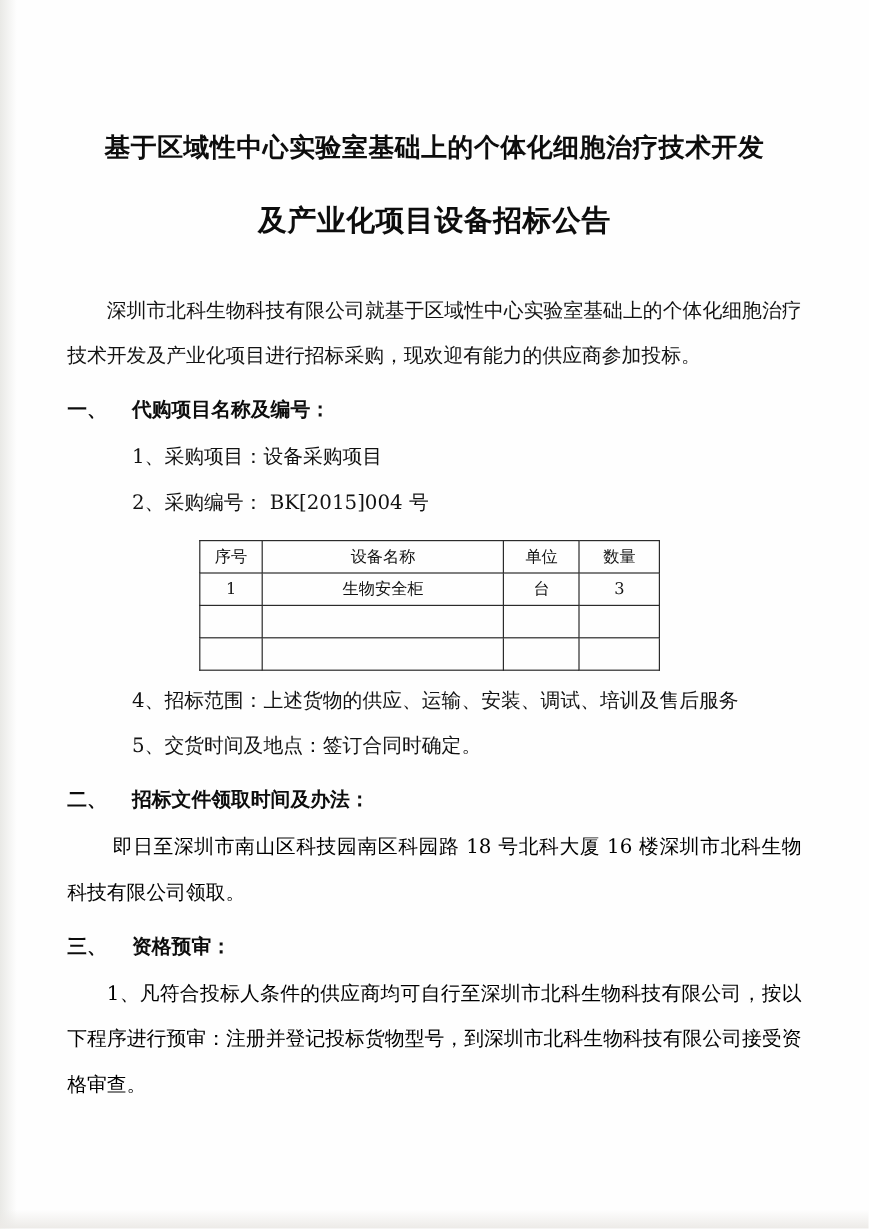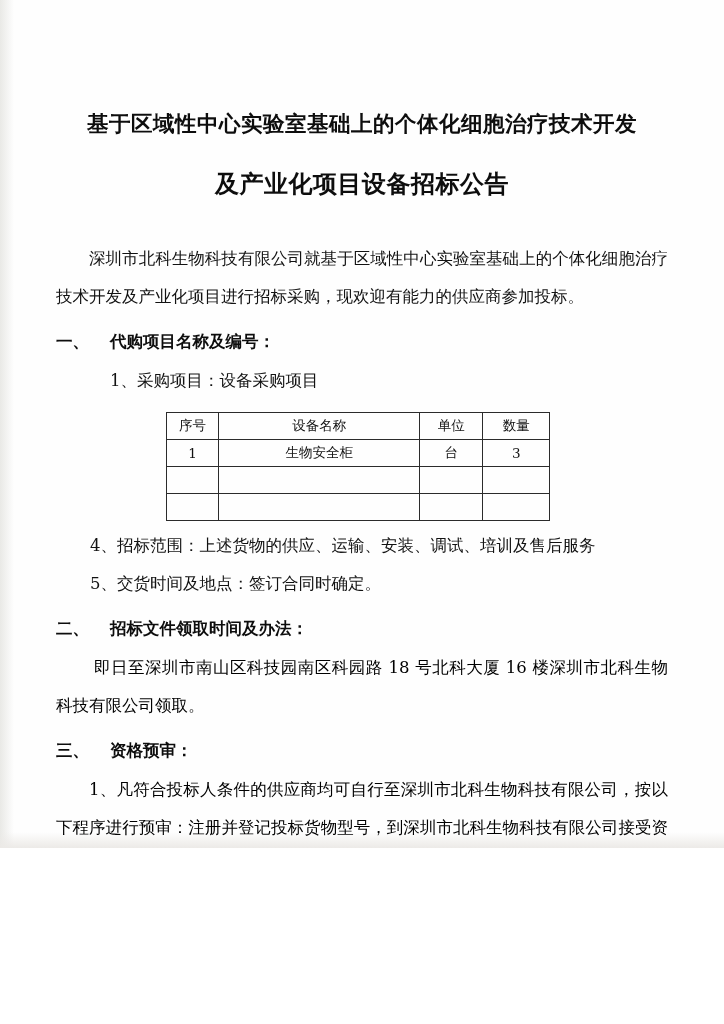--- a/index.html
+++ b/index.html
@@ -7,21 +7,21 @@
     padding: 0;
     background: #ffffff;
   }
   body {
     font-family: "DejaVu Serif", "Liberation Serif", serif;
     color: #111111;
   }
   .page {
     position: relative;
     width: 724px;
-    height: 848px;
+    height: 1024px;
     background: #fdfdfd;
     overflow: hidden;
     box-sizing: border-box;
     padding: 0;
   }
   .sheet {
     position: absolute;
     left: 0;
     top: 0;
     width: 724px;
@@ -96,21 +96,21 @@
   }
   .sub-item {
     font-size: 16.5px;
     line-height: 38px;
     margin-left: 54px;
     color: #121212;
   }
   .sub-item-wide {
     font-size: 16.5px;
     line-height: 38px;
-    margin-left: 34px;
+    margin-left: 54px;
     color: #121212;
   }
   .flow-para {
     font-size: 16.5px;
     line-height: 38px;
     color: #000000;
     text-align: justify;
     text-justify: inter-ideograph;
   }
   .flow-para.indent2 {
@@ -154,20 +154,21 @@
     <div class="title-line-2">及产业化项目设备招标公告</div>
 
     <div class="body-para intro">深圳市北科生物科技有限公司就基于区域性中心实验室基础上的个体化细胞治疗技术开发及产业化项目进行招标采购，现欢迎有能力的供应商参加投标。</div>
 
     <div class="section">
       <div class="section-head">
         <span class="section-num">一、</span>
         <span>代购项目名称及编号：</span>
       </div>
       <div class="sub-item">1、采购项目：设备采购项目</div>
+      <div class="sub-item">2、采购编号： BK[2015]004 号</div>
 
       <table class="equip">
         <thead>
           <tr>
             <th class="col-no">序号</th>
             <th class="col-name">设备名称</th>
             <th class="col-unit">单位</th>
             <th class="col-qty">数量</th>
           </tr>
         </thead>

